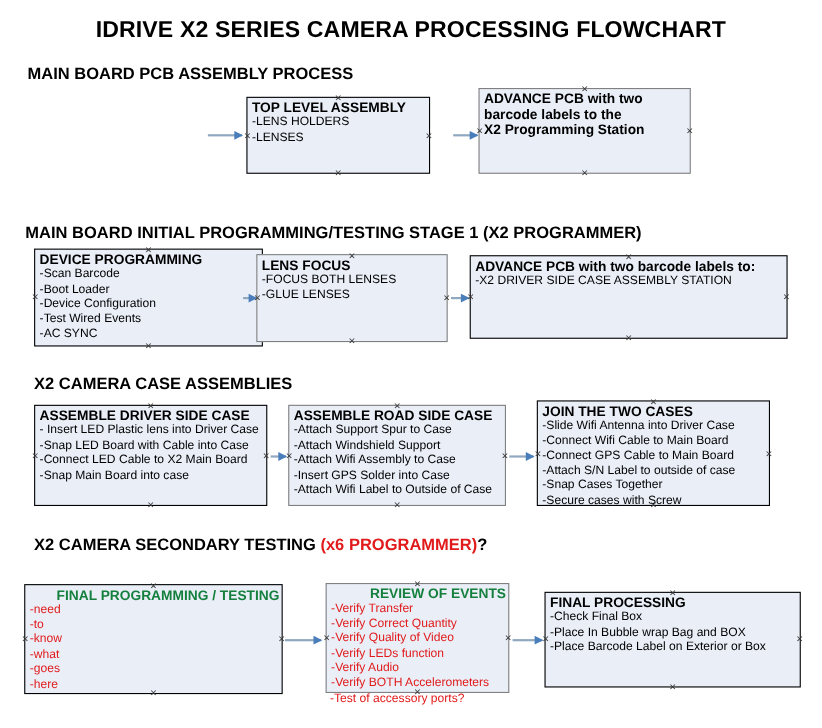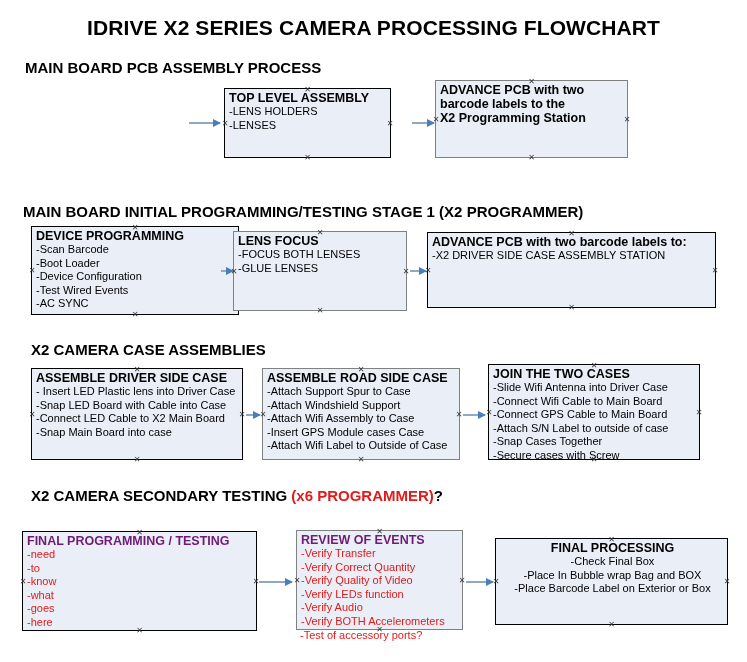--- a/index.html
+++ b/index.html
@@ -54,21 +54,21 @@
     top: 2px;
     right: 2px;
   }
   .box-title {
     font-size: 12.5px;
     font-weight: bold;
     color: #000000;
     line-height: 14px;
     white-space: nowrap;
   }
-  .box-title.red { color: #701a75; }
+  .box-title.red { color: #15803d; text-align: right; }
   .box-line {
     font-size: 11px;
     color: #000000;
     line-height: 13.6px;
     white-space: nowrap;
   }
   .box-line.red { color: #e11b1b; }
   
   .handle {
     position: absolute;
@@ -212,21 +212,21 @@
   </div>
 
   <div class="arrow" style="left:246px; top:414px; width:14px;"></div>
 
   <div class="box gray-border" style="left:262px; top:368px; width:198px; height:92px;">
     <div class="box-inner">
       <div class="box-title">ASSEMBLE ROAD SIDE CASE</div>
       <div class="box-line">-Attach Support Spur to Case</div>
       <div class="box-line">-Attach Windshield Support</div>
       <div class="box-line">-Attach Wifi Assembly to Case</div>
-      <div class="box-line">-Insert GPS Module cases Case</div>
+      <div class="box-line">-Insert GPS Solder into Case</div>
       <div class="box-line">-Attach Wifi Label to Outside of Case</div>
     </div>
     <span class="handle" style="left:50%; top:0;"></span>
     <span class="handle" style="left:50%; top:100%;"></span>
     <span class="handle" style="left:0; top:50%;"></span>
     <span class="handle" style="left:100%; top:50%;"></span>
   </div>
 
   <div class="arrow" style="left:463px; top:414px; width:22px;"></div>
 
@@ -281,21 +281,21 @@
     <span class="handle" style="left:50%; top:0;"></span>
     <span class="handle" style="left:50%; top:100%;"></span>
     <span class="handle" style="left:0; top:50%;"></span>
     <span class="handle" style="left:100%; top:50%;"></span>
   </div>
 
   <div class="overflow-line" style="left:300px; top:629px;">-Test of accessory ports?</div>
 
   <div class="arrow" style="left:466px; top:581px; width:27px;"></div>
 
-  <div class="box black-border" style="left:495px; top:538px; width:233px; height:87px;text-align:center;">
+  <div class="box black-border" style="left:495px; top:538px; width:233px; height:87px;">
     <div class="box-inner">
       <div class="box-title">FINAL PROCESSING</div>
       <div class="box-line"> -Check Final Box</div>
       <div class="box-line">-Place In Bubble wrap Bag and BOX</div>
       <div class="box-line">-Place Barcode Label on Exterior or Box</div>
     </div>
     <span class="handle" style="left:50%; top:0;"></span>
     <span class="handle" style="left:50%; top:100%;"></span>
     <span class="handle" style="left:0; top:50%;"></span>
     <span class="handle" style="left:100%; top:50%;"></span>

